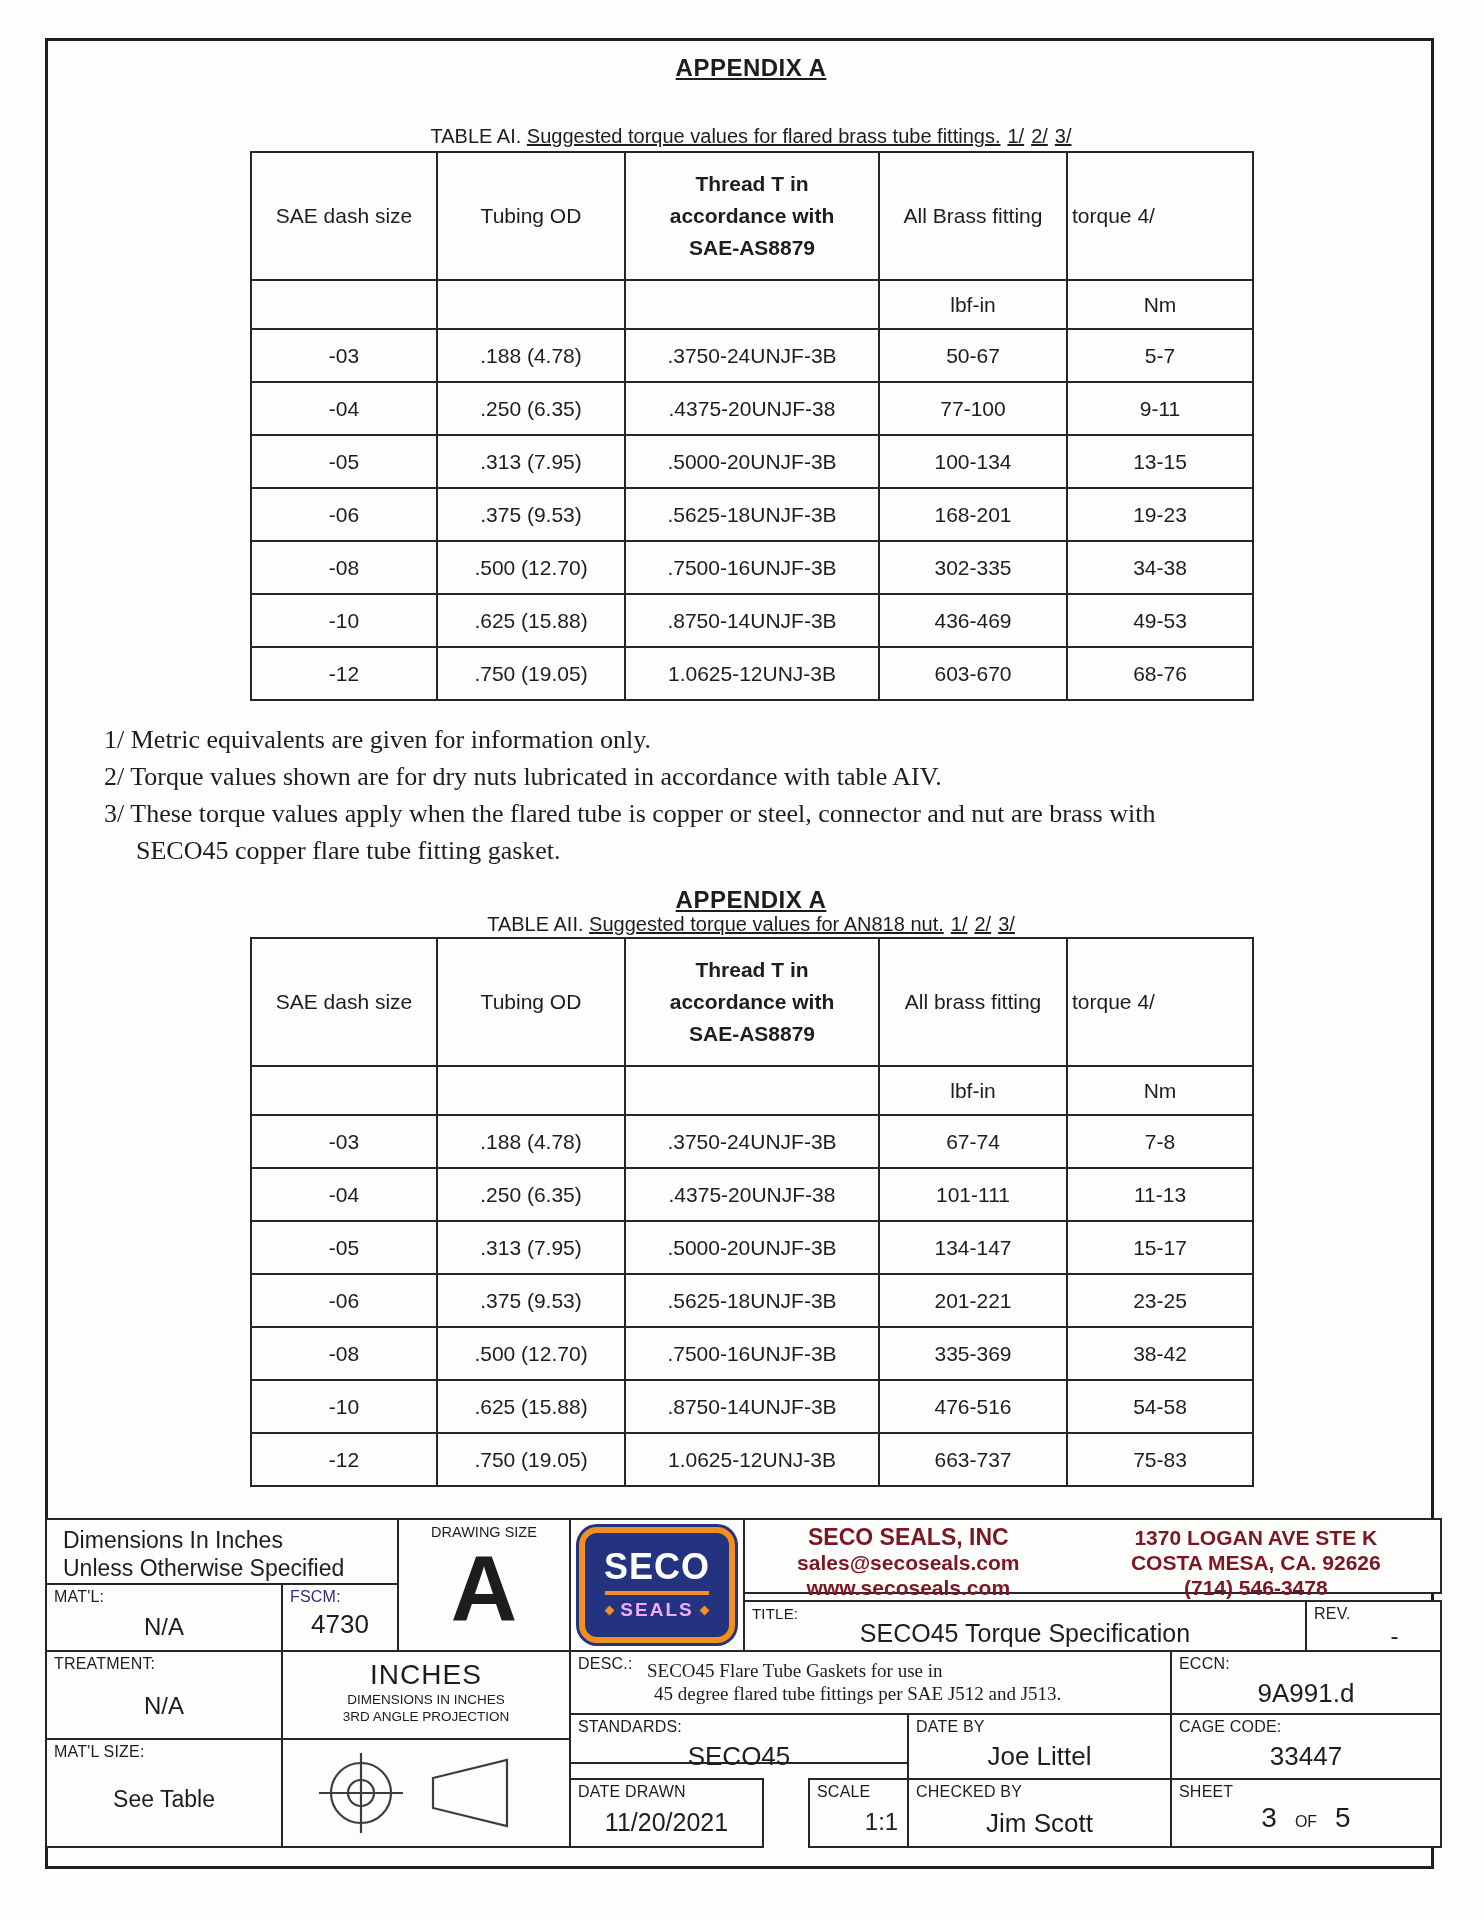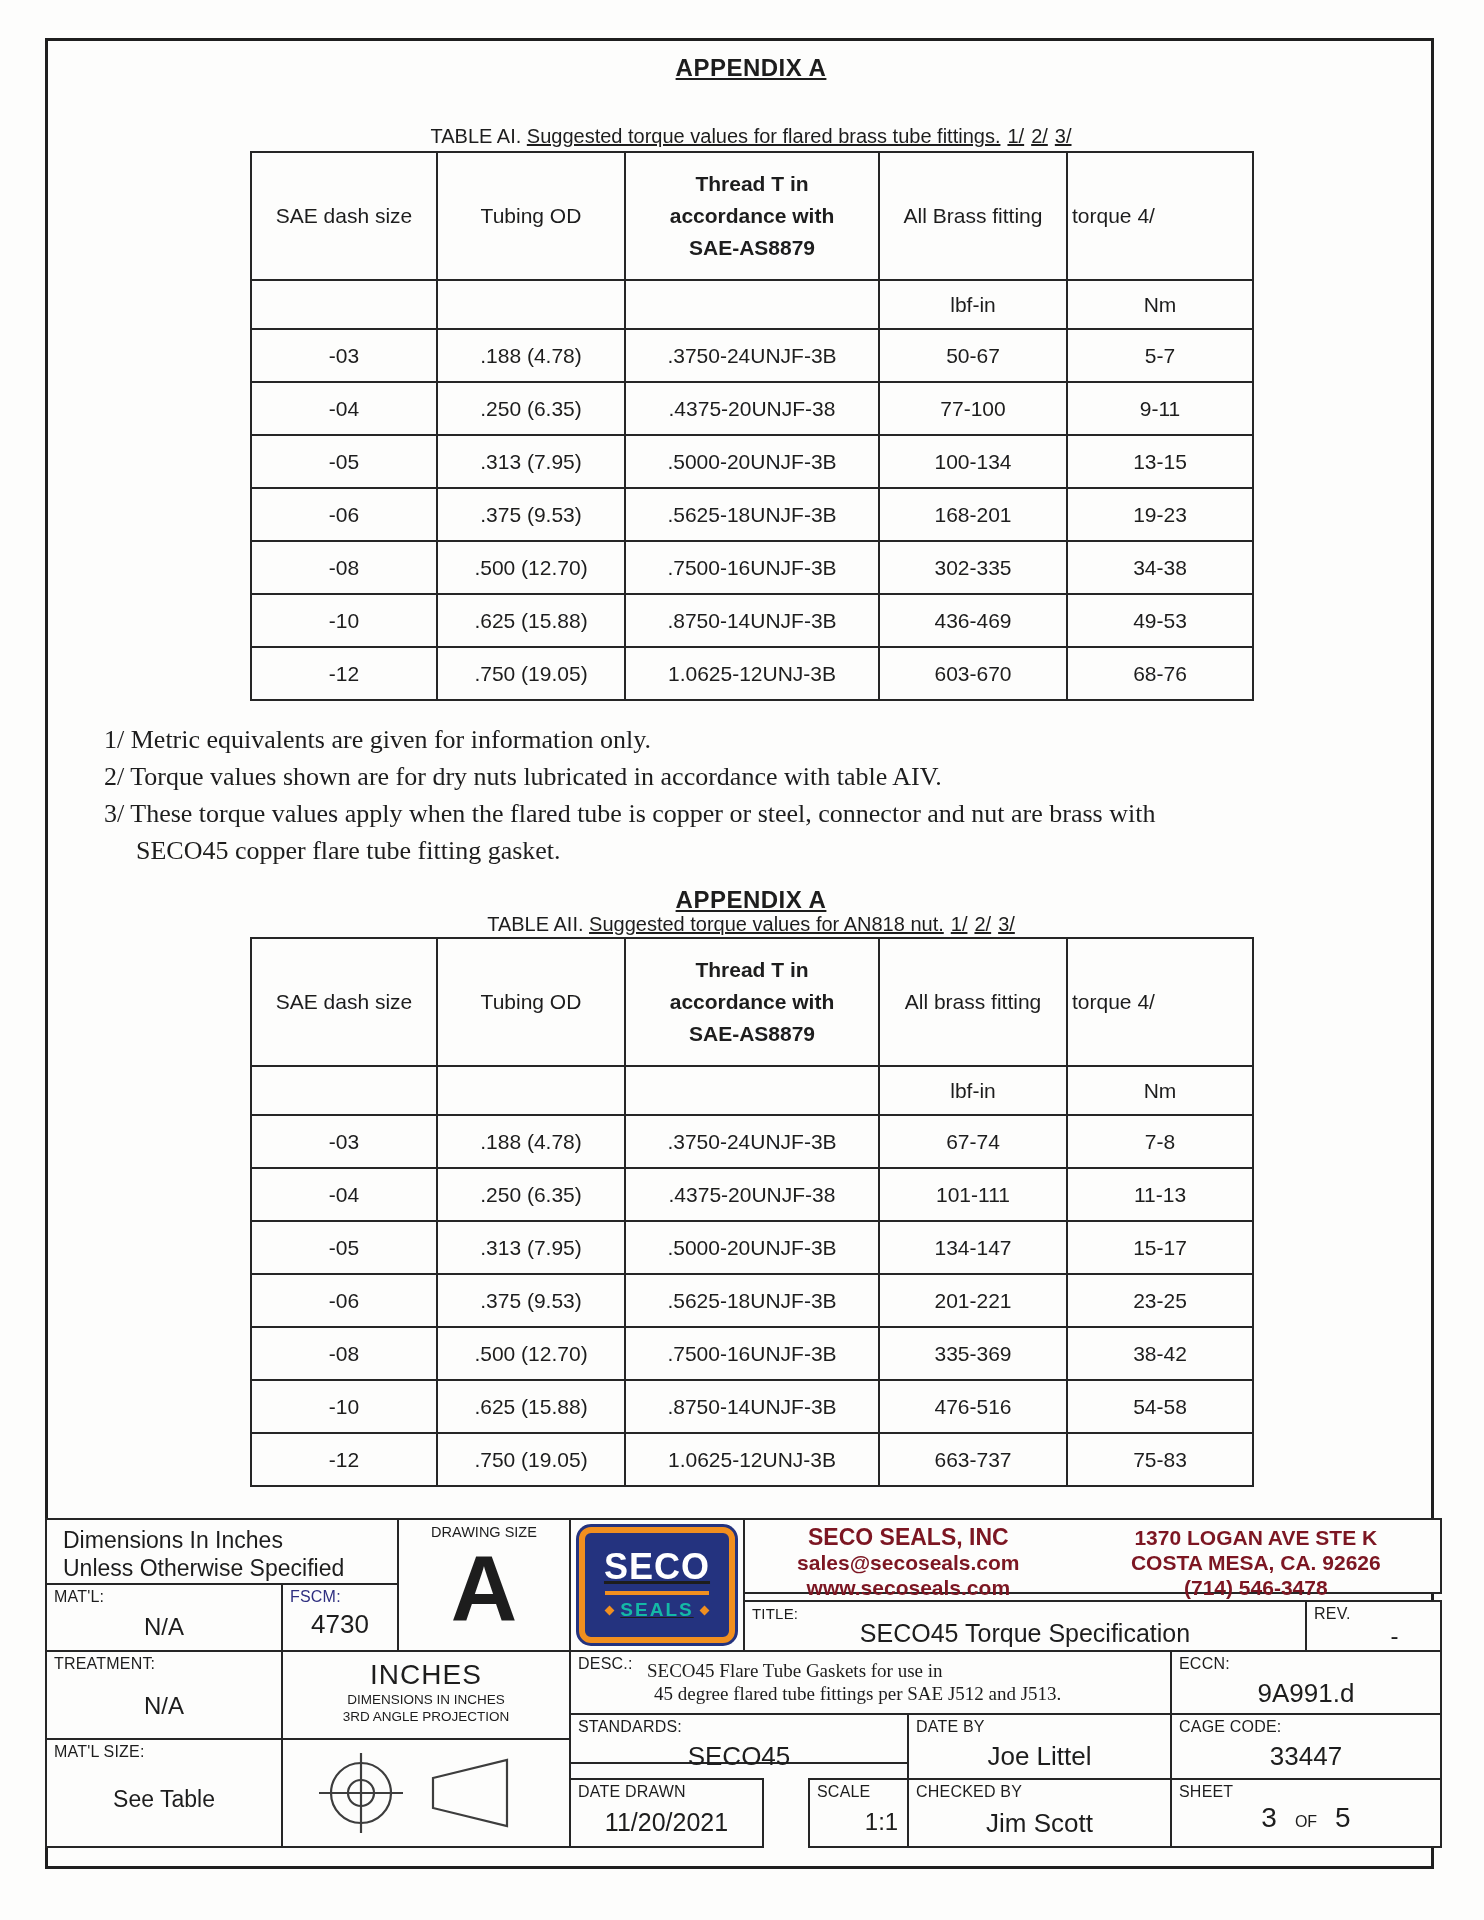--- a/index.html
+++ b/index.html
@@ -42,26 +42,26 @@
   .c-fscm{left:281px;top:1583px;width:118px;height:69px;}
   .c-fscm .tb-label{color:var(--fscm-navy,#2f2f80);}
   .c-fscm .tb-value{top:24px;font-size:26px;}
   .c-size{left:397px;top:1518px;width:174px;height:134px;}
   .size-label{position:absolute;top:4px;left:0;right:0;text-align:center;font-size:14.5px;}
   .size-A{position:absolute;top:20px;left:0;right:0;text-align:center;
           font-size:92px;font-weight:bold;line-height:96px;}
   .c-logo{left:569px;top:1518px;width:176px;height:134px;}
   .logo-box{position:absolute;left:8px;top:7px;right:8px;bottom:7px;
             background:var(--logo-navy,#24337f);border:6px solid var(--logo-orange,#f18f1f);
-            border-radius:12px;box-shadow:0 0 0 3px var(--logo-navy,#24337f);text-decoration:underline;}
+            border-radius:18px;box-shadow:0 0 0 3px var(--logo-navy,#24337f);}
   .logo-seco{margin-top:13px;text-align:center;font-size:36px;font-weight:bold;color:#fff;letter-spacing:1px;}
   .logo-rule{height:4px;background:var(--logo-orange,#f18f1f);margin:3px 20px 4px 20px;}
   .logo-seals-row{display:flex;justify-content:center;align-items:center;gap:7px;}
   .logo-diamond{width:7px;height:7px;background:var(--logo-orange,#f18f1f);transform:rotate(45deg);}
-  .logo-seals{font-size:19px;font-weight:bold;color:#14b8a6;letter-spacing:2px;}
+  .logo-seals{font-size:19px;font-weight:bold;color:#f0abfc;letter-spacing:2px;}
   .c-company{left:743px;top:1518px;width:699px;height:76px;display:flex;}
   .company-col{padding-top:5px;text-align:center;color:var(--maroon,#7c1622);font-weight:bold;line-height:25px;}
   .company-left{width:47%;} .company-right{width:53%;}
   .company-name{font-size:23px;} .company-line{font-size:21px;}
   .c-title{left:743px;top:1600px;width:564px;height:52px;}
   .c-title .tb-label{font-size:15px;}
   .c-title .tb-value{top:17px;font-size:25px;}
   .c-rev{left:1305px;top:1600px;width:137px;height:52px;}
   .c-rev .tb-value{top:20px;font-size:24px;padding-left:42px;}
   .c-treatment{left:45px;top:1650px;width:238px;height:90px;}

